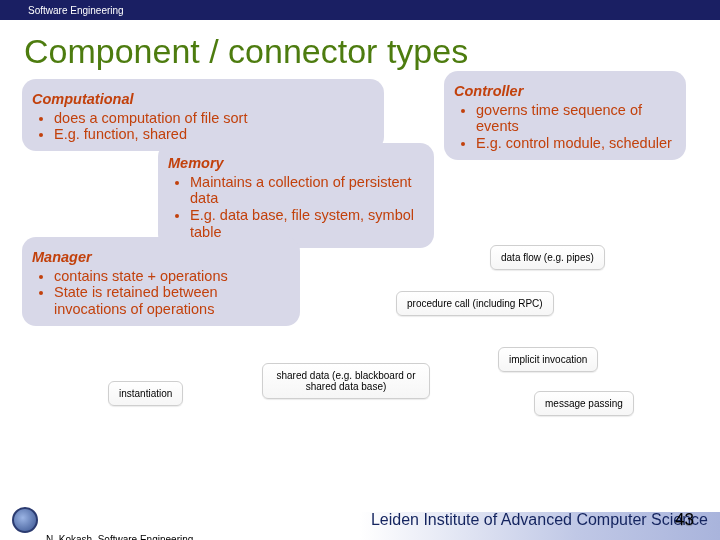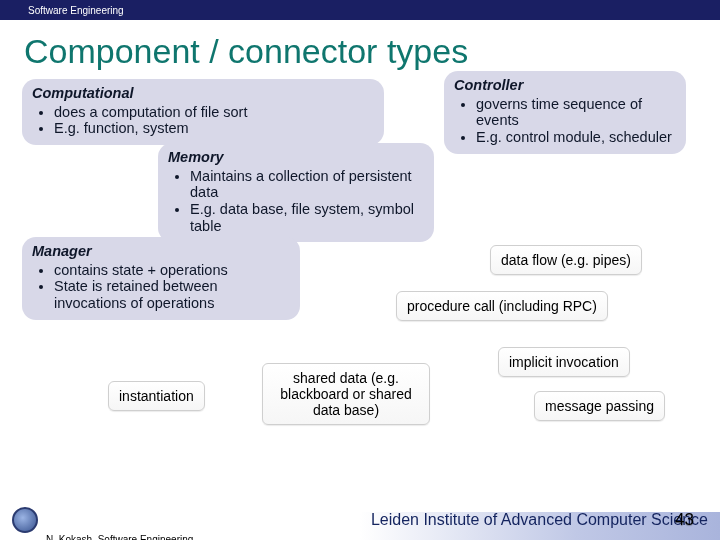--- a/index.html
+++ b/index.html
@@ -16,54 +16,54 @@
     color: #fff;
     height: 20px;
     display: flex;
     align-items: center;
     padding-left: 28px;
     font-size: 10px;
   }
   .title {
     font-size: 34px;
     font-weight: 400;
-    color: #0f766e;
+    color: #4d7c0f;
     padding: 12px 16px 8px 24px;
   }
   .content {
     position: relative;
     width: 100%;
     height: 400px;
   }
   .box {
     position: absolute;
     background: #d8d8e8;
     border-radius: 14px;
-    padding: 6px 10px 8px 10px;
+    padding: 12px 10px 8px 10px;
     font-size: 14.5px;
     line-height: 1.15;
-    color: #0f172a;
+    color: #c2410c;
   }
   .box .head {
     font-weight: bold;
     font-style: italic;
     margin-bottom: 2px;
   }
   .box ul {
     list-style: disc;
     padding-left: 22px;
   }
   .box ul li { margin: 0; }
   .chip {
     position: absolute;
     background: linear-gradient(180deg, #fff, #f6f6f6);
     border: 1px solid #cfcfcf;
     border-radius: 6px;
     padding: 6px 10px;
-    font-size: 14px;
+    font-size: 10px;
     text-align: center;
     color: #000;
     box-shadow: 0 1px 1px rgba(0,0,0,0.08);
   }
   
   .footer {
     position: absolute;
     bottom: 0;
     left: 0;
     right: 0;
@@ -109,21 +109,21 @@
 </div>
 
 <div class="title">Component / connector types</div>
 
 <div class="content">
 
   <div class="box" style="left:22px; top:0px; width:362px;">
     <div class="head">Computational</div>
     <ul>
       <li>does a computation of file sort</li>
-      <li>E.g. function, system</li>
+      <li>E.g. function, shared</li>
     </ul>
   </div>
 
   <div class="box" style="left:444px; top:-8px; width:242px;">
     <div class="head">Controller</div>
     <ul>
       <li>governs time sequence of events</li>
       <li>E.g. control module, scheduler</li>
     </ul>
   </div>

